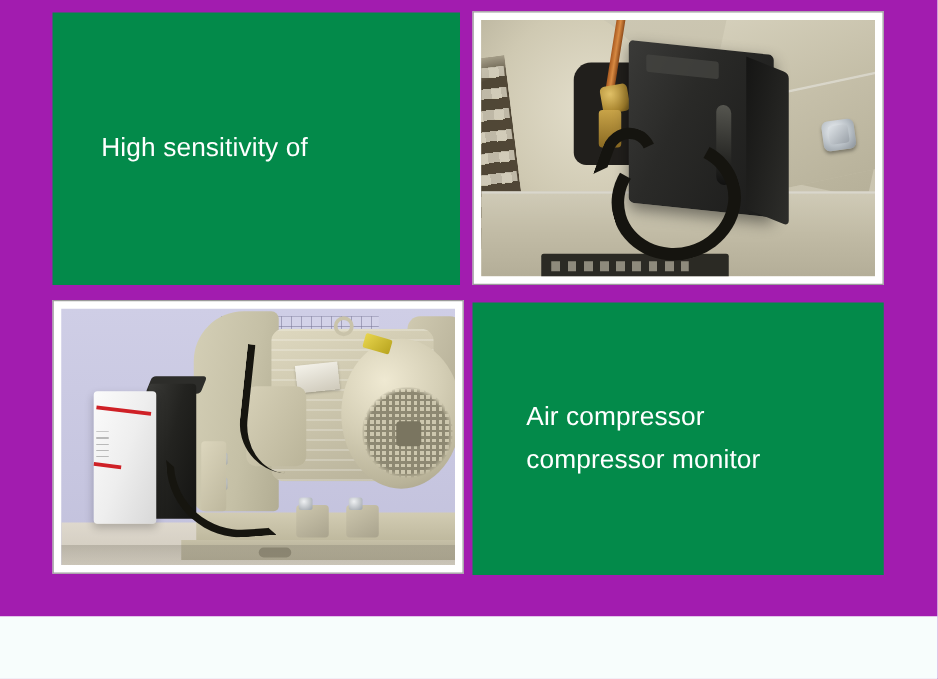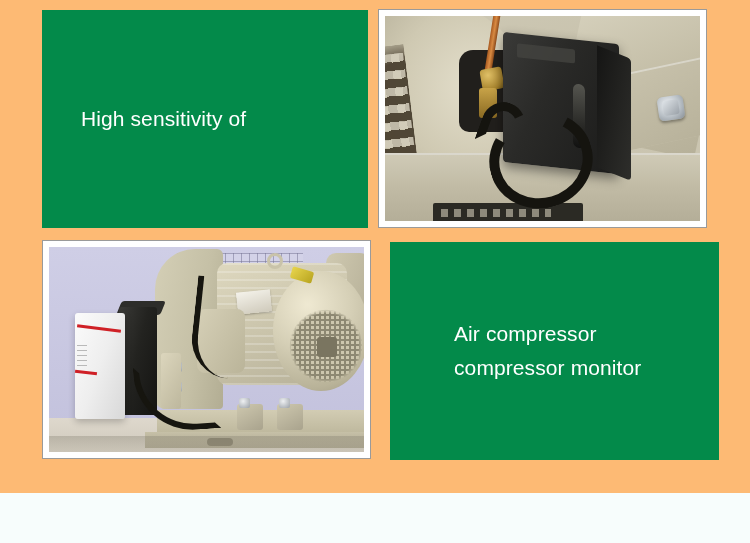--- a/index.html
+++ b/index.html
@@ -2,39 +2,39 @@
 <html><head>
 <meta charset="utf-8">
 <style>
   * { margin:0; padding:0; box-sizing:border-box; }
   html, body {
     width:750px; height:543px;
     background:#f7fdfc;
     font-family:"Liberation Sans", sans-serif;
     overflow:hidden;
   }
-  #stage { position:relative; width:750px; height:493px; background:#fdba74; }
+  #stage { position:relative; width:750px; height:493px; background:#a21caf; }
 
   
   .panel {
     position:absolute;
     background:#038a4a;
     display:flex;
     flex-direction:column;
     justify-content:center;
   }
   .panel .line {
     color:#ffffff;
     font-size:21px;
     line-height:34px;
     letter-spacing:.1px;
     white-space:nowrap;
   }
   #panel-top-left   { left:42px;  top:10px;  width:326px; height:218px; padding-left:39px; }
-  #panel-bottom-right{ left:390px; top:242px; width:329px; height:218px; padding-left:64px;justify-content:center; }
+  #panel-bottom-right{ left:378px; top:242px; width:329px; height:218px; padding-left:43px;justify-content:center; }
 
   
   .photo-frame {
     position:absolute;
     border:1px solid #9a9a9a;
     background:#ffffff;
     padding:6px;
   }
   #frame-top-right   { left:378px; top:9px;   width:329px; height:219px; }
   #frame-bottom-left { left:42px;  top:240px; width:329px; height:219px; }

